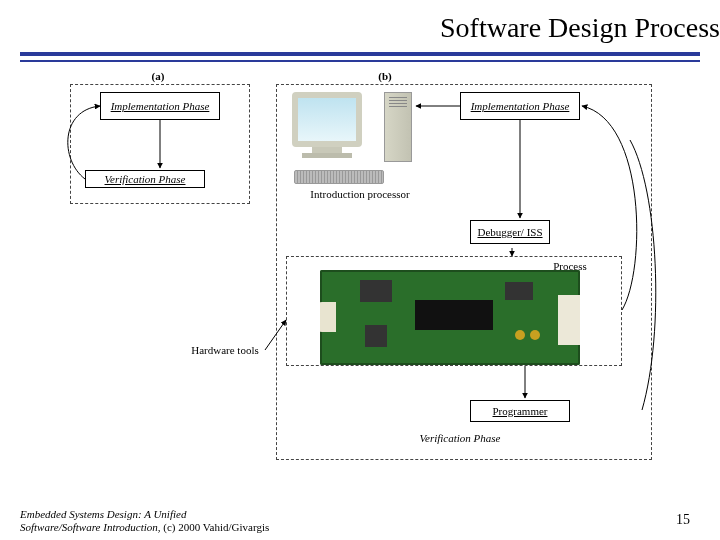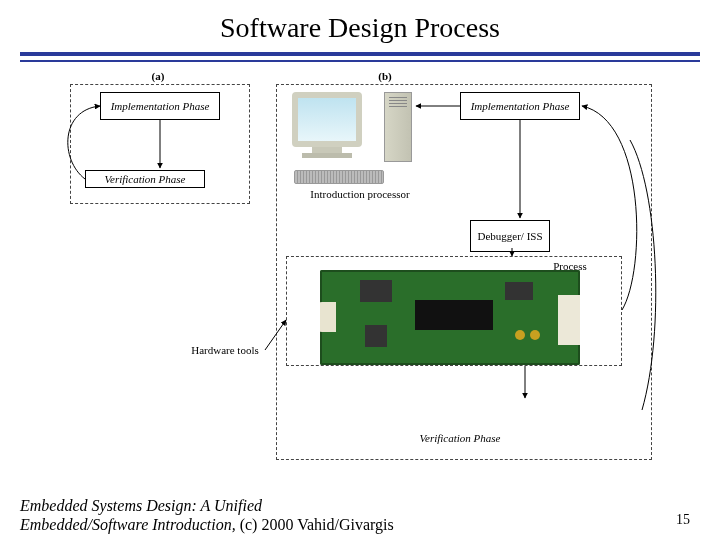--- a/index.html
+++ b/index.html
@@ -5,21 +5,21 @@
   * { box-sizing: border-box; margin: 0; padding: 0; }
   body {
     width: 720px;
     height: 540px;
     background: #fff;
     font-family: "Times New Roman", serif;
     position: relative;
     overflow: hidden;
   }
   .title {
-    text-align: center;
+    text-align: right;
     font-size: 28px;
     padding: 12px 0 8px;
     font-weight: normal;
   }
   .title-bar {
     margin: 0 20px;
     border-top: 4px solid #2a3a9a;
     border-bottom: 2px solid #2a3a9a;
     height: 10px;
   }
@@ -43,20 +43,21 @@
   .solid-box {
     position: absolute;
     border: 1px solid #000;
     background: #fff;
     font-size: 11px;
     text-align: center;
     display: flex;
     align-items: center;
     justify-content: center;
     line-height: 1.1;
+    text-decoration: underline;
   }
   svg.arrows {
     position: absolute;
     top: 0; left: 0;
     width: 100%; height: 100%;
     pointer-events: none;
   }
   .computer {
     position: absolute;
   }
@@ -112,21 +113,21 @@
   .board .cap { position:absolute; width:10px;height:10px;border-radius:50%;background:#c7a020; }
   .board .cap.c1{top:60px;left:195px;} .board .cap.c2{top:60px;left:210px;}
   .board .cable-l { position:absolute; left:-12px; top:32px; width:28px; height:30px;
     background:#e8e4d0; border-radius:14px 0 0 14px; }
   .board .cable-r { position:absolute; right:-18px; top:25px; width:40px; height:50px;
     background:#ece8d8; border-radius:0 14px 14px 0; }
   .footer {
     position: absolute;
     bottom: 6px;
     left: 20px;
-    font-size: 16px;
+    font-size: 11px;
     font-style: italic;
     line-height: 1.2;
   }
   .pagenum {
     position: absolute;
     bottom: 12px;
     right: 30px;
     font-size: 14px;
   }
 </style>
@@ -153,37 +154,38 @@
 
   <div class="computer" style="left:262px; top:22px;">
     <div class="monitor-screen"></div>
     <div class="monitor-stand"></div>
     <div class="monitor-base"></div>
     <div class="tower" style="left:92px; top:0;"></div>
     <div class="keyboard" style="left:2px; top:78px;"></div>
   </div>
   <div class="lbl" style="left:270px; top:118px; width:120px;">Introduction processor</div>
 
-  <div class="solid-box" style="left:440px; top:150px; width:80px; height:32px;">Debugger/ ISS</div>
+  <div class="solid-box" style="left:440px; top:150px; width:80px; height:24px;">Debugger/ ISS</div>
 
   <div class="dashed-box" style="left:256px; top:186px; width:336px; height:110px;"></div>
   <div class="lbl" style="left:510px; top:190px; width:60px;">Process</div>
   <div class="board" style="left:290px; top:200px;">
     <div class="cable-l"></div>
     <div class="cable-r"></div>
     <div class="chip big"></div>
     <div class="chip sm1"></div>
     <div class="chip sm2"></div>
     <div class="chip sm3"></div>
     <div class="cap c1"></div>
       <div class="cap c2"></div>
   </div>
 
   <div class="lbl" style="left:155px; top:274px; width:80px;">Hardware tools</div>
 
+  <div class="solid-box" style="left:440px; top:330px; width:100px; height:22px;">Programmer</div>
 
   <div class="lbl italic" style="left:380px; top:362px; width:100px;">Verification Phase</div>
 
   <svg class="arrows" viewBox="0 0 660 400">
     <defs>
       <marker id="ah" viewBox="0 0 10 10" refX="9" refY="5" markerWidth="6" markerHeight="6" orient="auto">
         <path d="M0,0 L10,5 L0,10 z" fill="#000"></path>
       </marker>
     </defs>
 
@@ -202,15 +204,15 @@
     <line x1="495" y1="296" x2="495" y2="328" stroke="#000" stroke-width="1" marker-end="url(#ah)"></line>
 
     <path d="M592,240 C616,200 616,50 552,36" fill="none" stroke="#000" stroke-width="1" marker-end="url(#ah)"></path>
     <path d="M612,340 C635,260 628,120 600,70" fill="none" stroke="#000" stroke-width="1"></path>
   </svg>
 
 </div>
 
 <div class="footer">
   <span>Embedded Systems Design: A Unified</span><br>
-  <span>Embedded/Software Introduction,</span><span style="font-style:normal"> (c) 2000 Vahid/Givargis</span>
+  <span>Software/Software Introduction,</span><span style="font-style:normal"> (c) 2000 Vahid/Givargis</span>
 </div>
 <div class="pagenum">15</div>
 
 </body></html>

